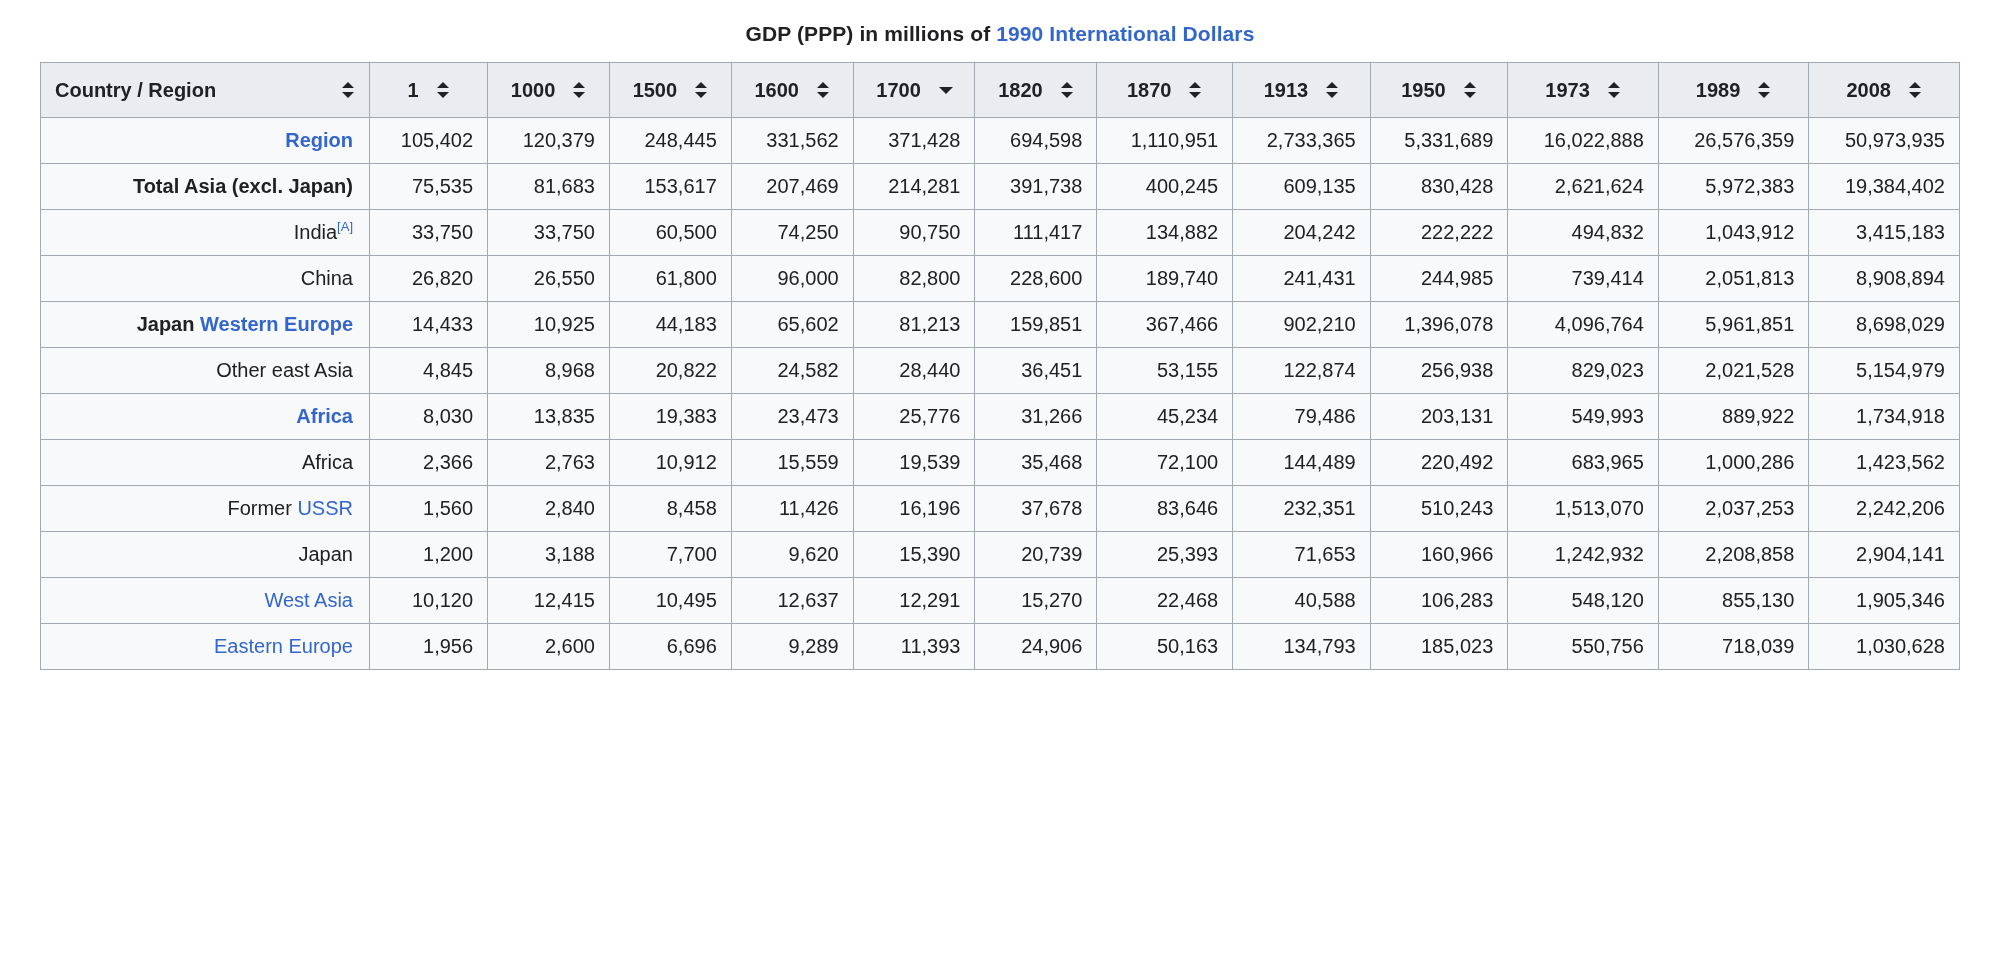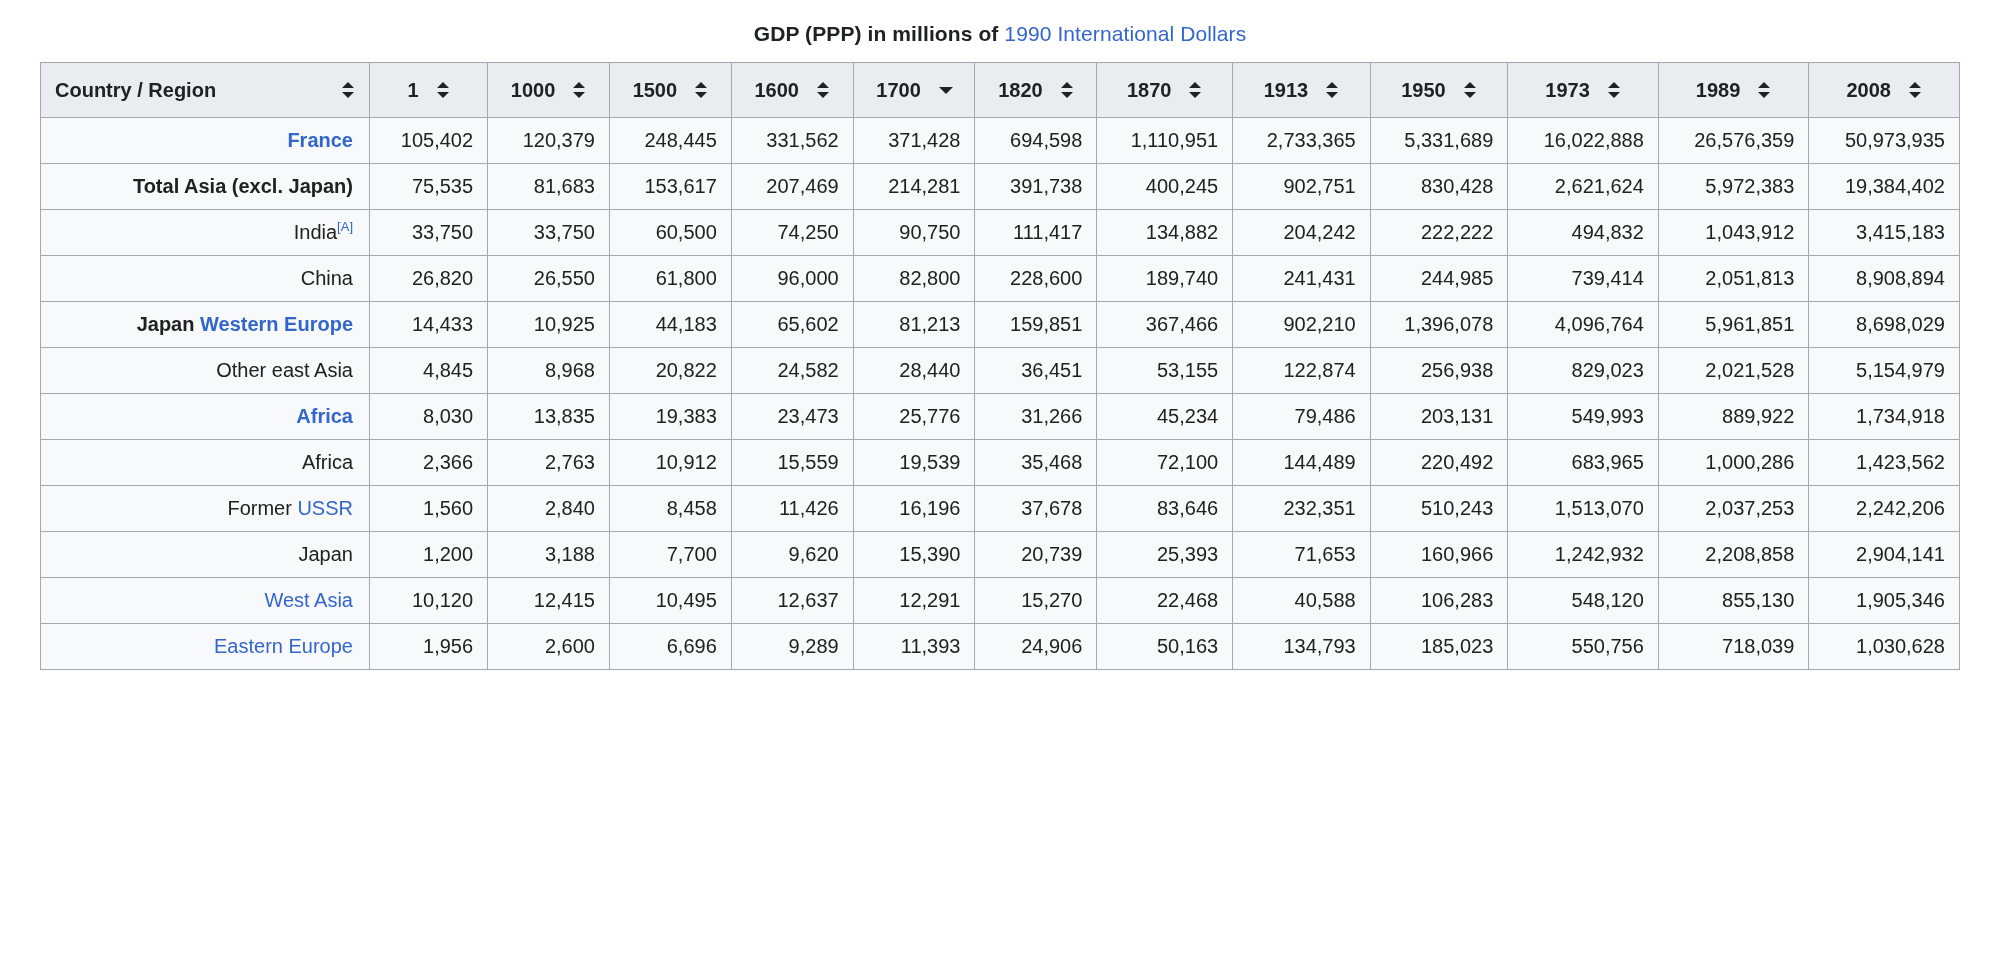--- a/index.html
+++ b/index.html
@@ -22,21 +22,21 @@
     text-align: center;
     font-size: 21px;
     font-weight: bold;
     color: #202122;
     margin-bottom: 16px;
     letter-spacing: 0.1px;
   }
   .table-caption a {
     color: #3366cc;
     text-decoration: none;
-    font-weight: normal;
+    font-weight: bold;
   }
   .table-wrap {
     padding-left: 40px;
     padding-right: 28px;
     box-sizing: border-box;
   }
   table.gdp {
     border-collapse: collapse;
     width: 1920px;
     background: #f8f9fa;
@@ -213,21 +213,21 @@
           <th>
             <div class="th-inner">
               <span>2008</span>
               <span class="sort-icon"></span>
             </div>
           </th>
         </tr>
       </thead>
       <tbody>
           <tr>
-            <td class="rowlabel bold"><a href="#">France</a></td>
+            <td class="rowlabel bold"><a href="#">Region</a></td>
             <td>105,402</td>
             <td>120,379</td>
             <td>248,445</td>
             <td>331,562</td>
             <td>371,428</td>
             <td>694,598</td>
             <td>1,110,951</td>
             <td>2,733,365</td>
             <td>5,331,689</td>
             <td>16,022,888</td>
@@ -236,21 +236,21 @@
           </tr>
           <tr>
             <td class="rowlabel bold"><span>Total Asia (excl. Japan)</span></td>
             <td>75,535</td>
             <td>81,683</td>
             <td>153,617</td>
             <td>207,469</td>
             <td>214,281</td>
             <td>391,738</td>
             <td>400,245</td>
-            <td>902,751</td>
+            <td>609,135</td>
             <td>830,428</td>
             <td>2,621,624</td>
             <td>5,972,383</td>
             <td>19,384,402</td>
           </tr>
           <tr>
             <td class="rowlabel"><span>India</span><sup class="ref"><a href="#">[A]</a></sup></td>
             <td>33,750</td>
             <td>33,750</td>
             <td>60,500</td>

